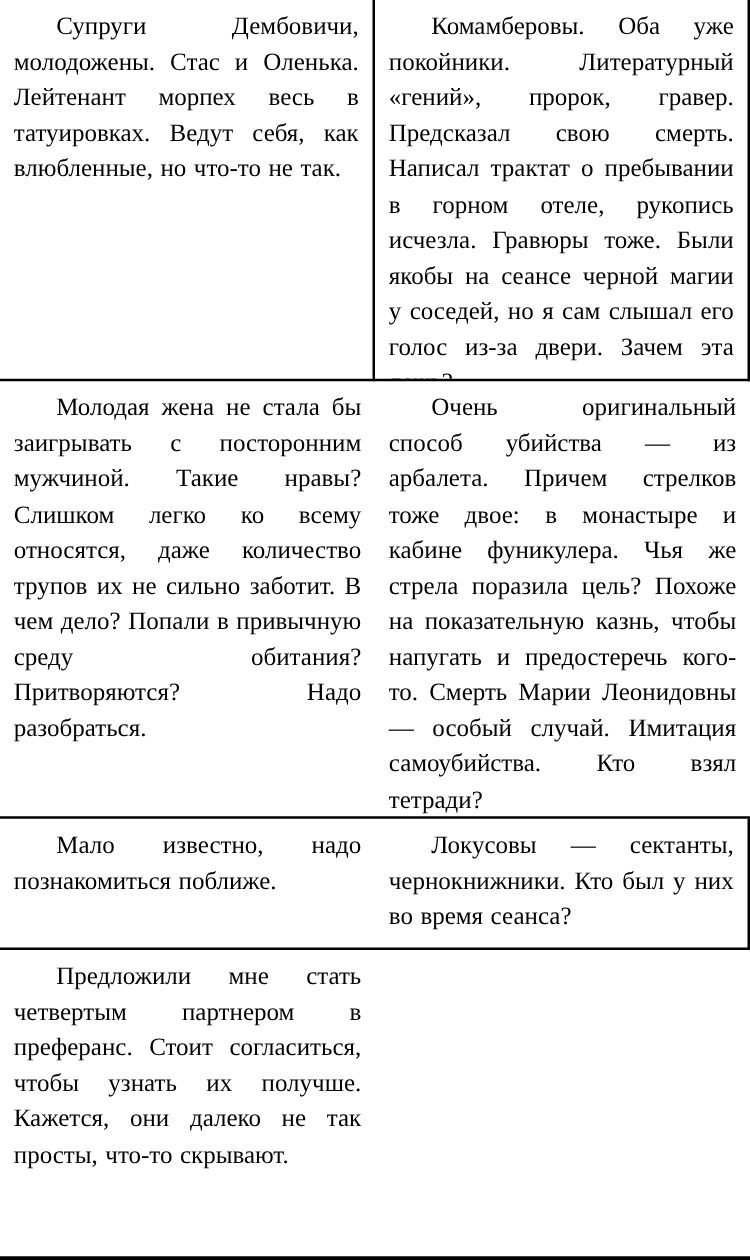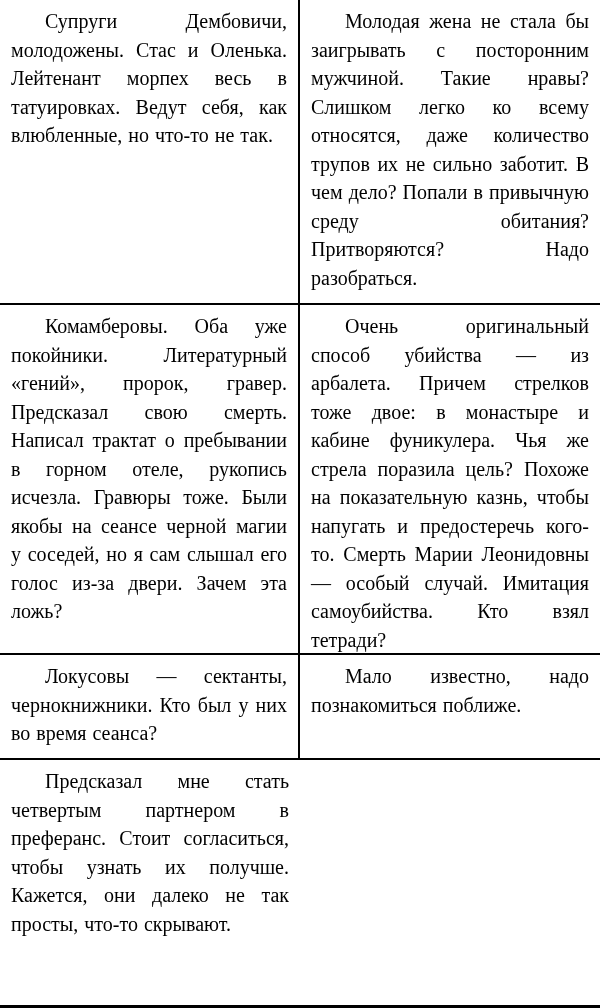--- a/index.html
+++ b/index.html
@@ -36,35 +36,35 @@
   }
 </style>
 </head>
 <body>
 
 <div class="notes-table">
 
   <div class="cell col-left row-sep">
     <p>Супруги Дембовичи, молодожены. Стас и Оленька. Лейтенант морпех весь в татуировках. Ведут себя, как влюбленные, но что-то не так.</p>
   </div>
+  <div class="cell col-left row-sep">
+    <p>Комамберовы. Оба уже покойники. Литературный «гений», пророк, гравер. Предсказал свою смерть. Написал трактат о пребывании в горном отеле, рукопись исчезла. Гравюры тоже. Были якобы на сеансе черной магии у соседей, но я сам слышал его голос из-за двери. Зачем эта ложь?</p>
+  </div>
+
   <div class="cell col-right row-sep">
     <p>Молодая жена не стала бы заигрывать с посторонним мужчиной. Такие нравы? Слишком легко ко всему относятся, даже количество трупов их не сильно заботит. В чем дело? Попали в привычную среду обитания? Притворяются? Надо разобраться.</p>
-  </div>
-
-  <div class="cell col-left row-sep">
-    <p>Комамберовы. Оба уже покойники. Литературный «гений», пророк, гравер. Предсказал свою смерть. Написал трактат о пребывании в горном отеле, рукопись исчезла. Гравюры тоже. Были якобы на сеансе черной магии у соседей, но я сам слышал его голос из-за двери. Зачем эта ложь?</p>
   </div>
   <div class="cell col-right row-sep">
     <p>Очень оригинальный способ убийства — из арбалета. Причем стрелков тоже двое: в монастыре и кабине фуникулера. Чья же стрела поразила цель? Похоже на показательную казнь, чтобы напугать и предостеречь кого-то. Смерть Марии Леонидовны — особый случай. Имитация самоубийства. Кто взял тетради?</p>
   </div>
 
+  <div class="cell col-right row-sep">
+    <p>Мало известно, надо познакомиться поближе.</p>
+  </div>
   <div class="cell col-left row-sep">
     <p>Локусовы — сектанты, чернокнижники. Кто был у них во время сеанса?</p>
   </div>
-  <div class="cell col-right row-sep">
-    <p>Мало известно, надо познакомиться поближе.</p>
-  </div>
 
   <div class="cell col-right">
-    <p>Предсказал мне стать четвертым партнером в преферанс. Стоит согласиться, чтобы узнать их получше. Кажется, они далеко не так просты, что-то скрывают.</p>
+    <p>Предложили мне стать четвертым партнером в преферанс. Стоит согласиться, чтобы узнать их получше. Кажется, они далеко не так просты, что-то скрывают.</p>
   </div>
 
 </div>
 
 </body></html>

